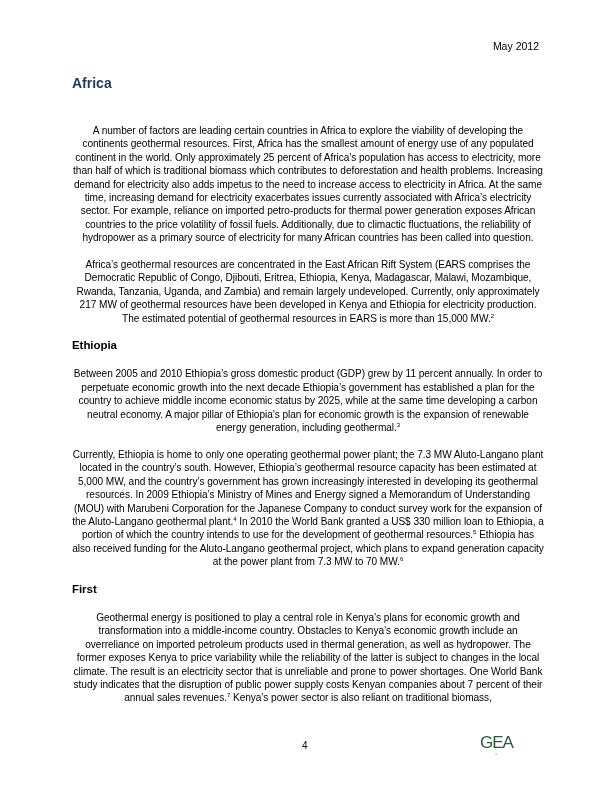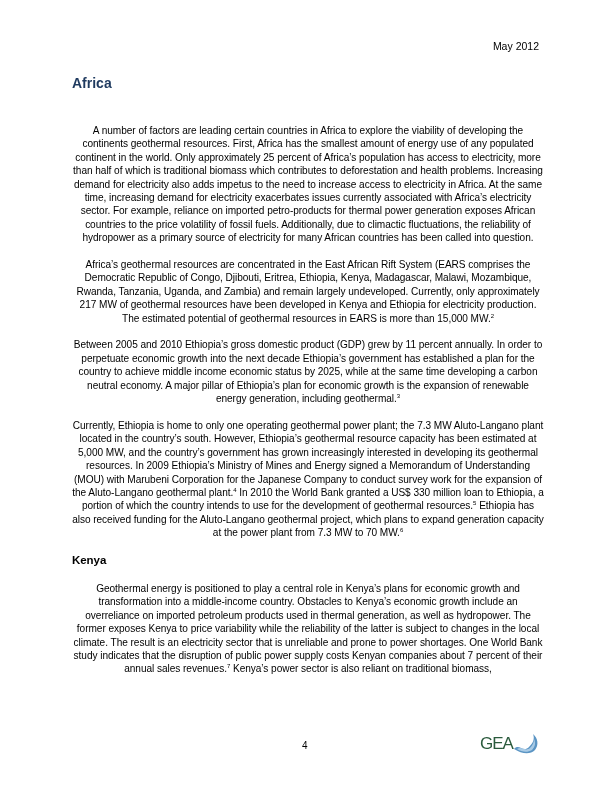--- a/index.html
+++ b/index.html
@@ -8,38 +8,39 @@
   .page { position: absolute; left: 0; top: 0; width: 612px; height: 672px; }
   .header-date { position: absolute; top: 40px; right: 73px; font-size: 10.5px; }
   .section-title { position: absolute; left: 72px; top: 75px; font-size: 14px; font-weight: bold;
                    color: #1f3a5f; text-underline-offset: 2px; }
   .body { position: absolute; left: 72px; top: 124px; width: 472px; font-size: 10.1px;
           line-height: 13.4px; letter-spacing: -0.05px; }
   .body p { margin: 0 0 13.4px 0; text-align: center; }
   .sub { font-weight: bold; font-size: 11.5px; margin: 0 0 15px 0; line-height: 14px; }
   sup { font-size: 6px; vertical-align: 4px; line-height: 0; }
   .page-number { position: absolute; top: 740px; left: 302px; font-size: 10px; }
-  .logo { position: absolute; left: 480px; top: 733px; height: 22px; display: flex; align-items: center; }
+  .logo { position: absolute; left: 480px; top: 733px; height: 22px; display: flex; align-items: center; flex-direction: column; }
   .logo-text { font-size: 17px; color: #2a5a3c; letter-spacing: -1px; font-family: "Liberation Sans", sans-serif; }
 </style>
 </head>
 <body>
 
 <div class="page">
   <div class="header-date">May 2012</div>
   <div class="section-title">Africa</div>
 
   <div class="body">
     <p><span>A number of factors are leading certain countries in Africa to explore the viability of developing the continents geothermal resources. First, Africa has the smallest amount of energy use of any populated continent in the world. Only approximately 25 percent of Africa’s population has access to electricity, more than half of which is traditional biomass which contributes to deforestation and health problems. Increasing demand for electricity also adds impetus to the need to increase access to electricity in Africa. At the same time, increasing demand for electricity exacerbates issues currently associated with Africa’s electricity sector. For example, reliance on imported petro-products for thermal power generation exposes African countries to the price volatility of fossil fuels. Additionally, due to climactic fluctuations, the reliability of hydropower as a primary source of electricity for many African countries has been called into question.</span></p>
     <p><span>Africa’s geothermal resources are concentrated in the East African Rift System (EARS comprises the Democratic Republic of Congo, Djibouti, Eritrea, Ethiopia, Kenya, Madagascar, Malawi, Mozambique, Rwanda, Tanzania, Uganda, and Zambia) and remain largely undeveloped. Currently, only approximately 217 MW of geothermal resources have been developed in Kenya and Ethiopia for electricity production. The estimated potential of geothermal resources in EARS is more than 15,000 MW.</span><sup>2</sup></p>
 
+    <div class="sub">Ethiopia</div>
     <p><span>Between 2005 and 2010 Ethiopia’s gross domestic product (GDP) grew by 11 percent annually. In order to perpetuate economic growth into the next decade Ethiopia’s government has established a plan for the country to achieve middle income economic status by 2025, while at the same time developing a carbon neutral economy. A major pillar of Ethiopia’s plan for economic growth is the expansion of renewable energy generation, including geothermal.</span><sup>3</sup></p>
     <p><span>Currently, Ethiopia is home to only one operating geothermal power plant; the 7.3 MW Aluto-Langano plant located in the country’s south. However, Ethiopia’s geothermal resource capacity has been estimated at 5,000 MW, and the country’s government has grown increasingly interested in developing its geothermal resources. In 2009 Ethiopia’s Ministry of Mines and Energy signed a Memorandum of Understanding (MOU) with Marubeni Corporation for the Japanese Company to conduct survey work for the expansion of the Aluto-Langano geothermal plant.</span><sup>4</sup><span> In 2010 the World Bank granted a US$ 330 million loan to Ethiopia, a portion of which the country intends to use for the development of geothermal resources.</span><sup>5</sup><span> Ethiopia has also received funding for the Aluto-Langano geothermal project, which plans to expand generation capacity at the power plant from 7.3 MW to 70 MW.</span><sup>6</sup></p>
 
-    <div class="sub">Kenya</div>
+    <div class="sub">First</div>
     <p><span>Geothermal energy is positioned to play a central role in Kenya’s plans for economic growth and transformation into a middle-income country. Obstacles to Kenya’s economic growth include an overreliance on imported petroleum products used in thermal generation, as well as hydropower. The former exposes Kenya to price variability while the reliability of the latter is subject to changes in the local climate. The result is an electricity sector that is unreliable and prone to power shortages. One World Bank study indicates that the disruption of public power supply costs Kenyan companies about 7 percent of their annual sales revenues.</span><sup>7</sup><span> Kenya’s power sector is also reliant on traditional biomass,</span></p>
   </div>
 
   <div class="page-number">4</div>
 
   <div class="logo">
     <span class="logo-text">GEA</span>
     <svg width="26" height="22" viewBox="0 0 26 22">
       <path d="M1 16 C6 10, 10 20, 16 14 C20 10, 22 6, 20 1 C25 5, 26 12, 22 17 C17 22, 9 21, 1 16 Z" fill="#5b95c4"></path>
       <path d="M4 16 C9 13, 12 19, 17 15 C20 12, 21 9, 21 6 C23 10, 22 14, 19 17 C14 20, 9 19, 4 16 Z" fill="#a9cbe6"></path>

